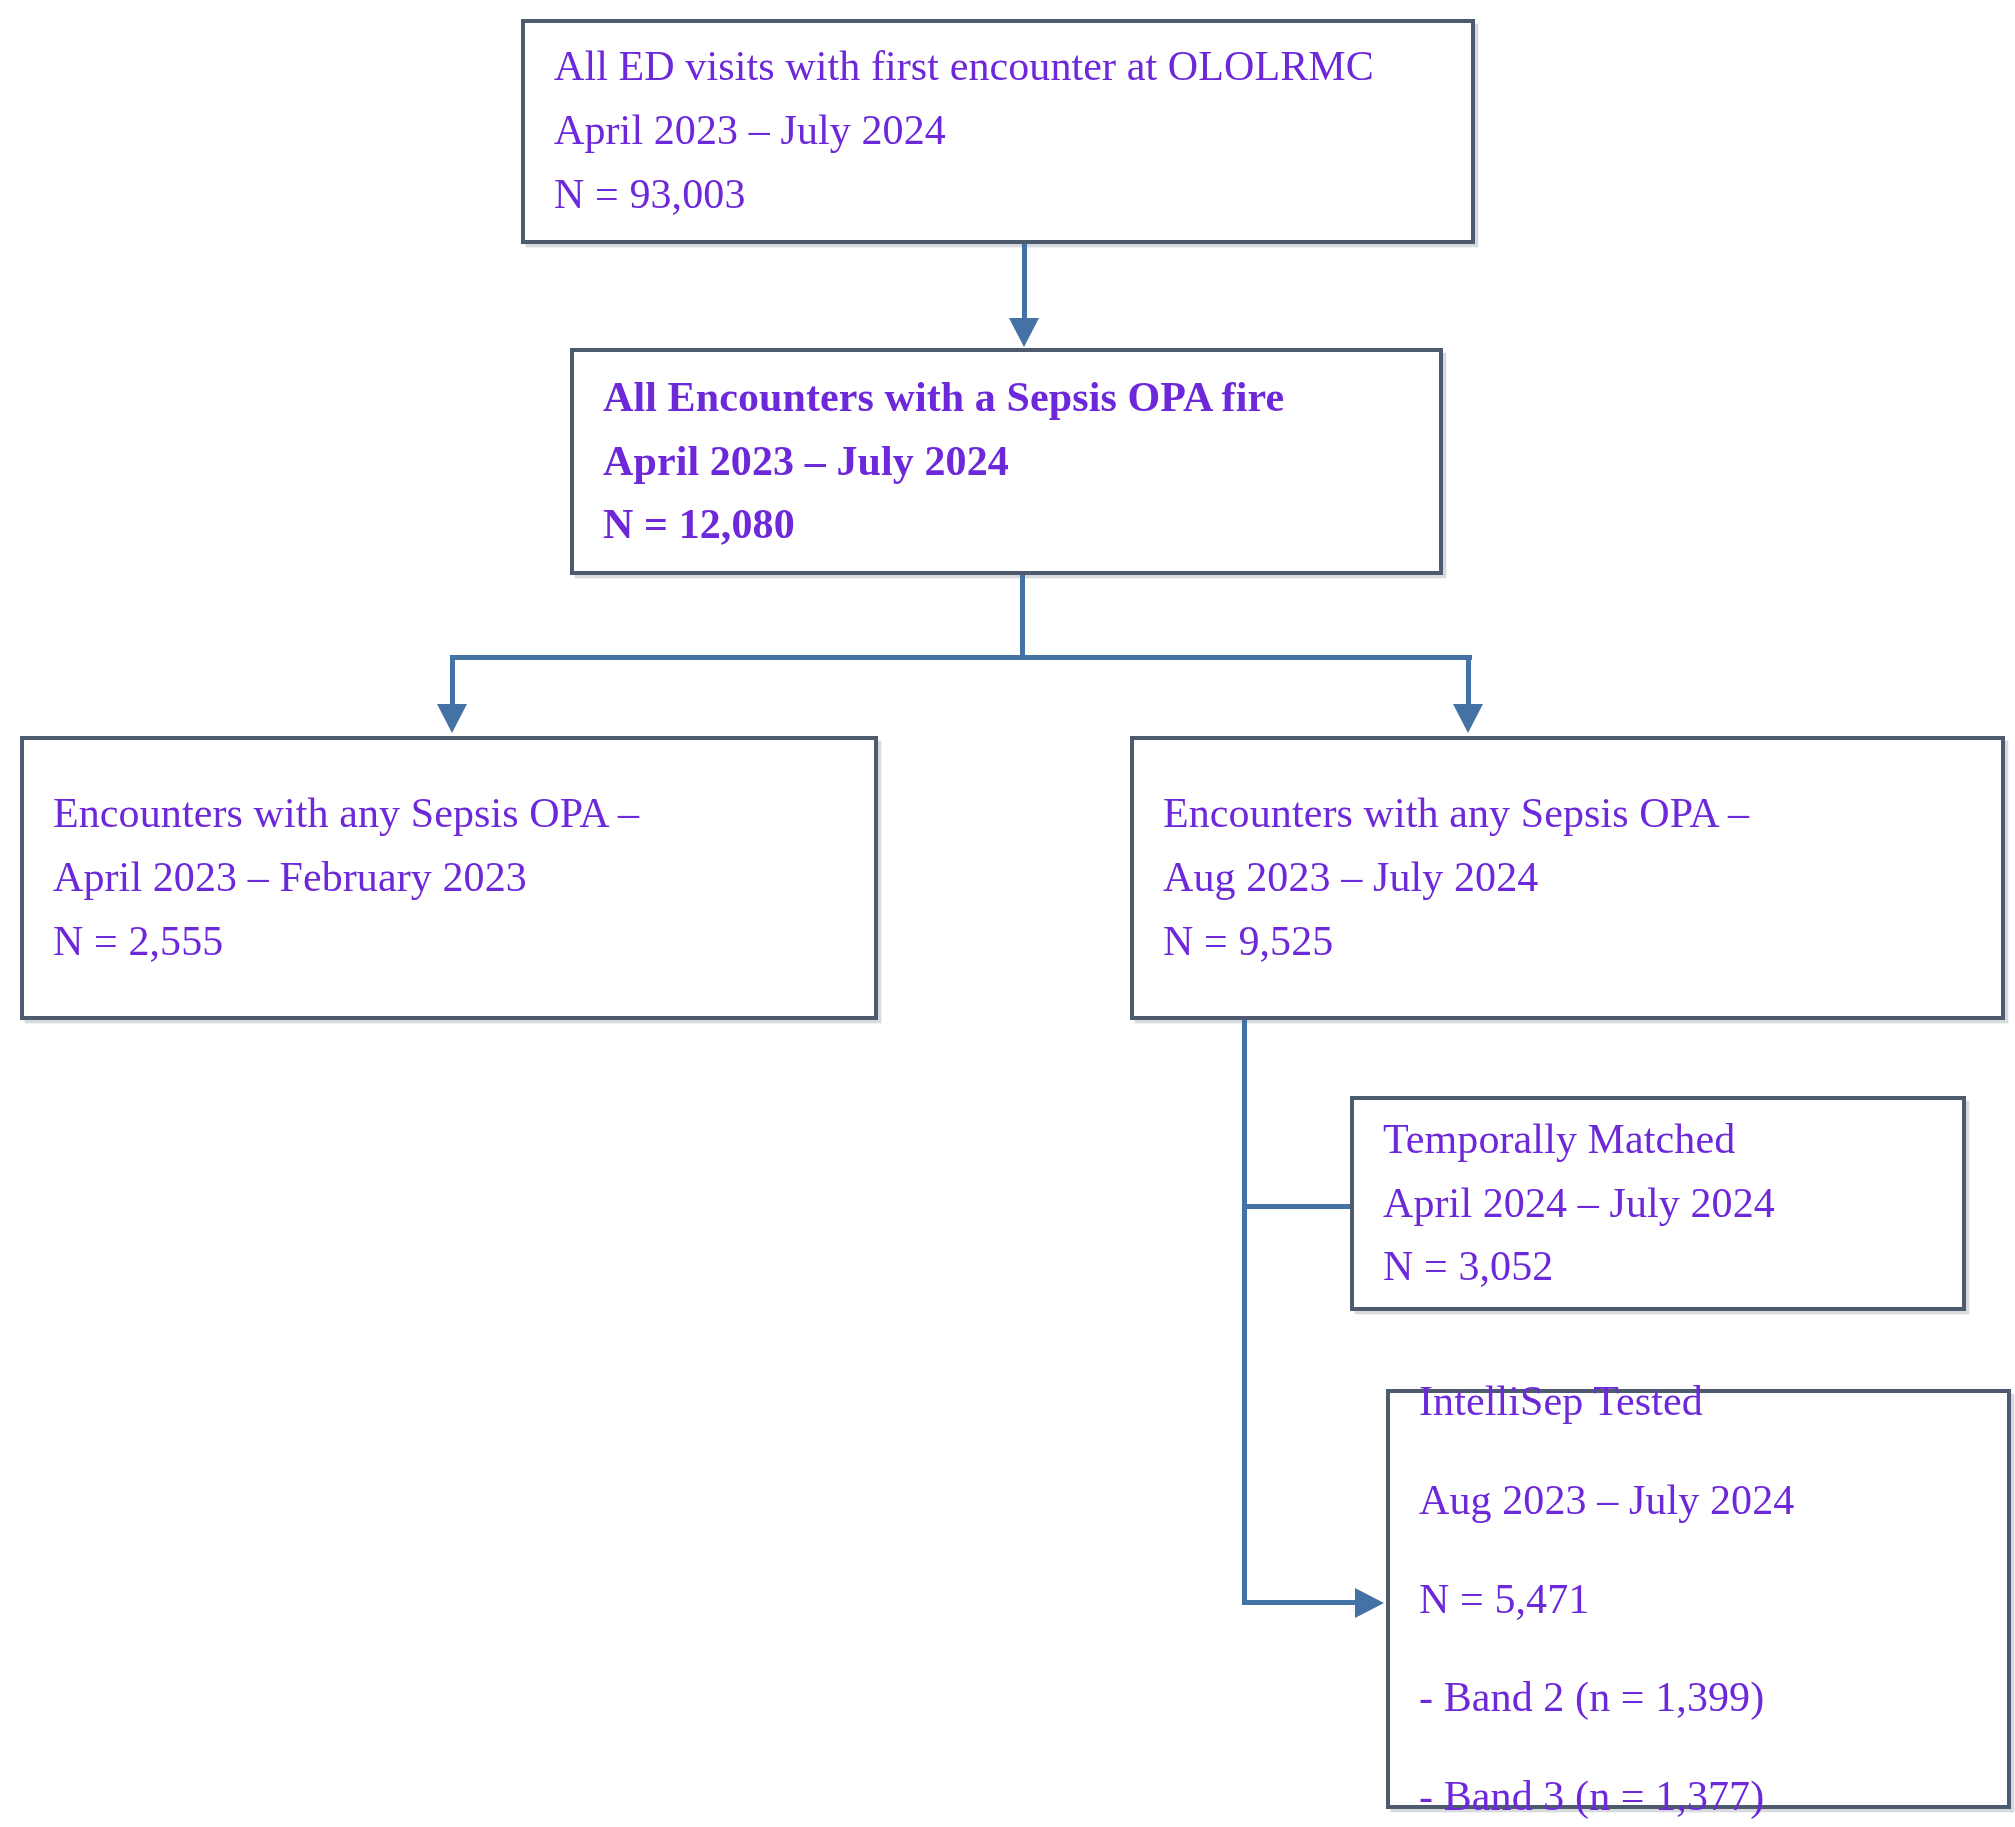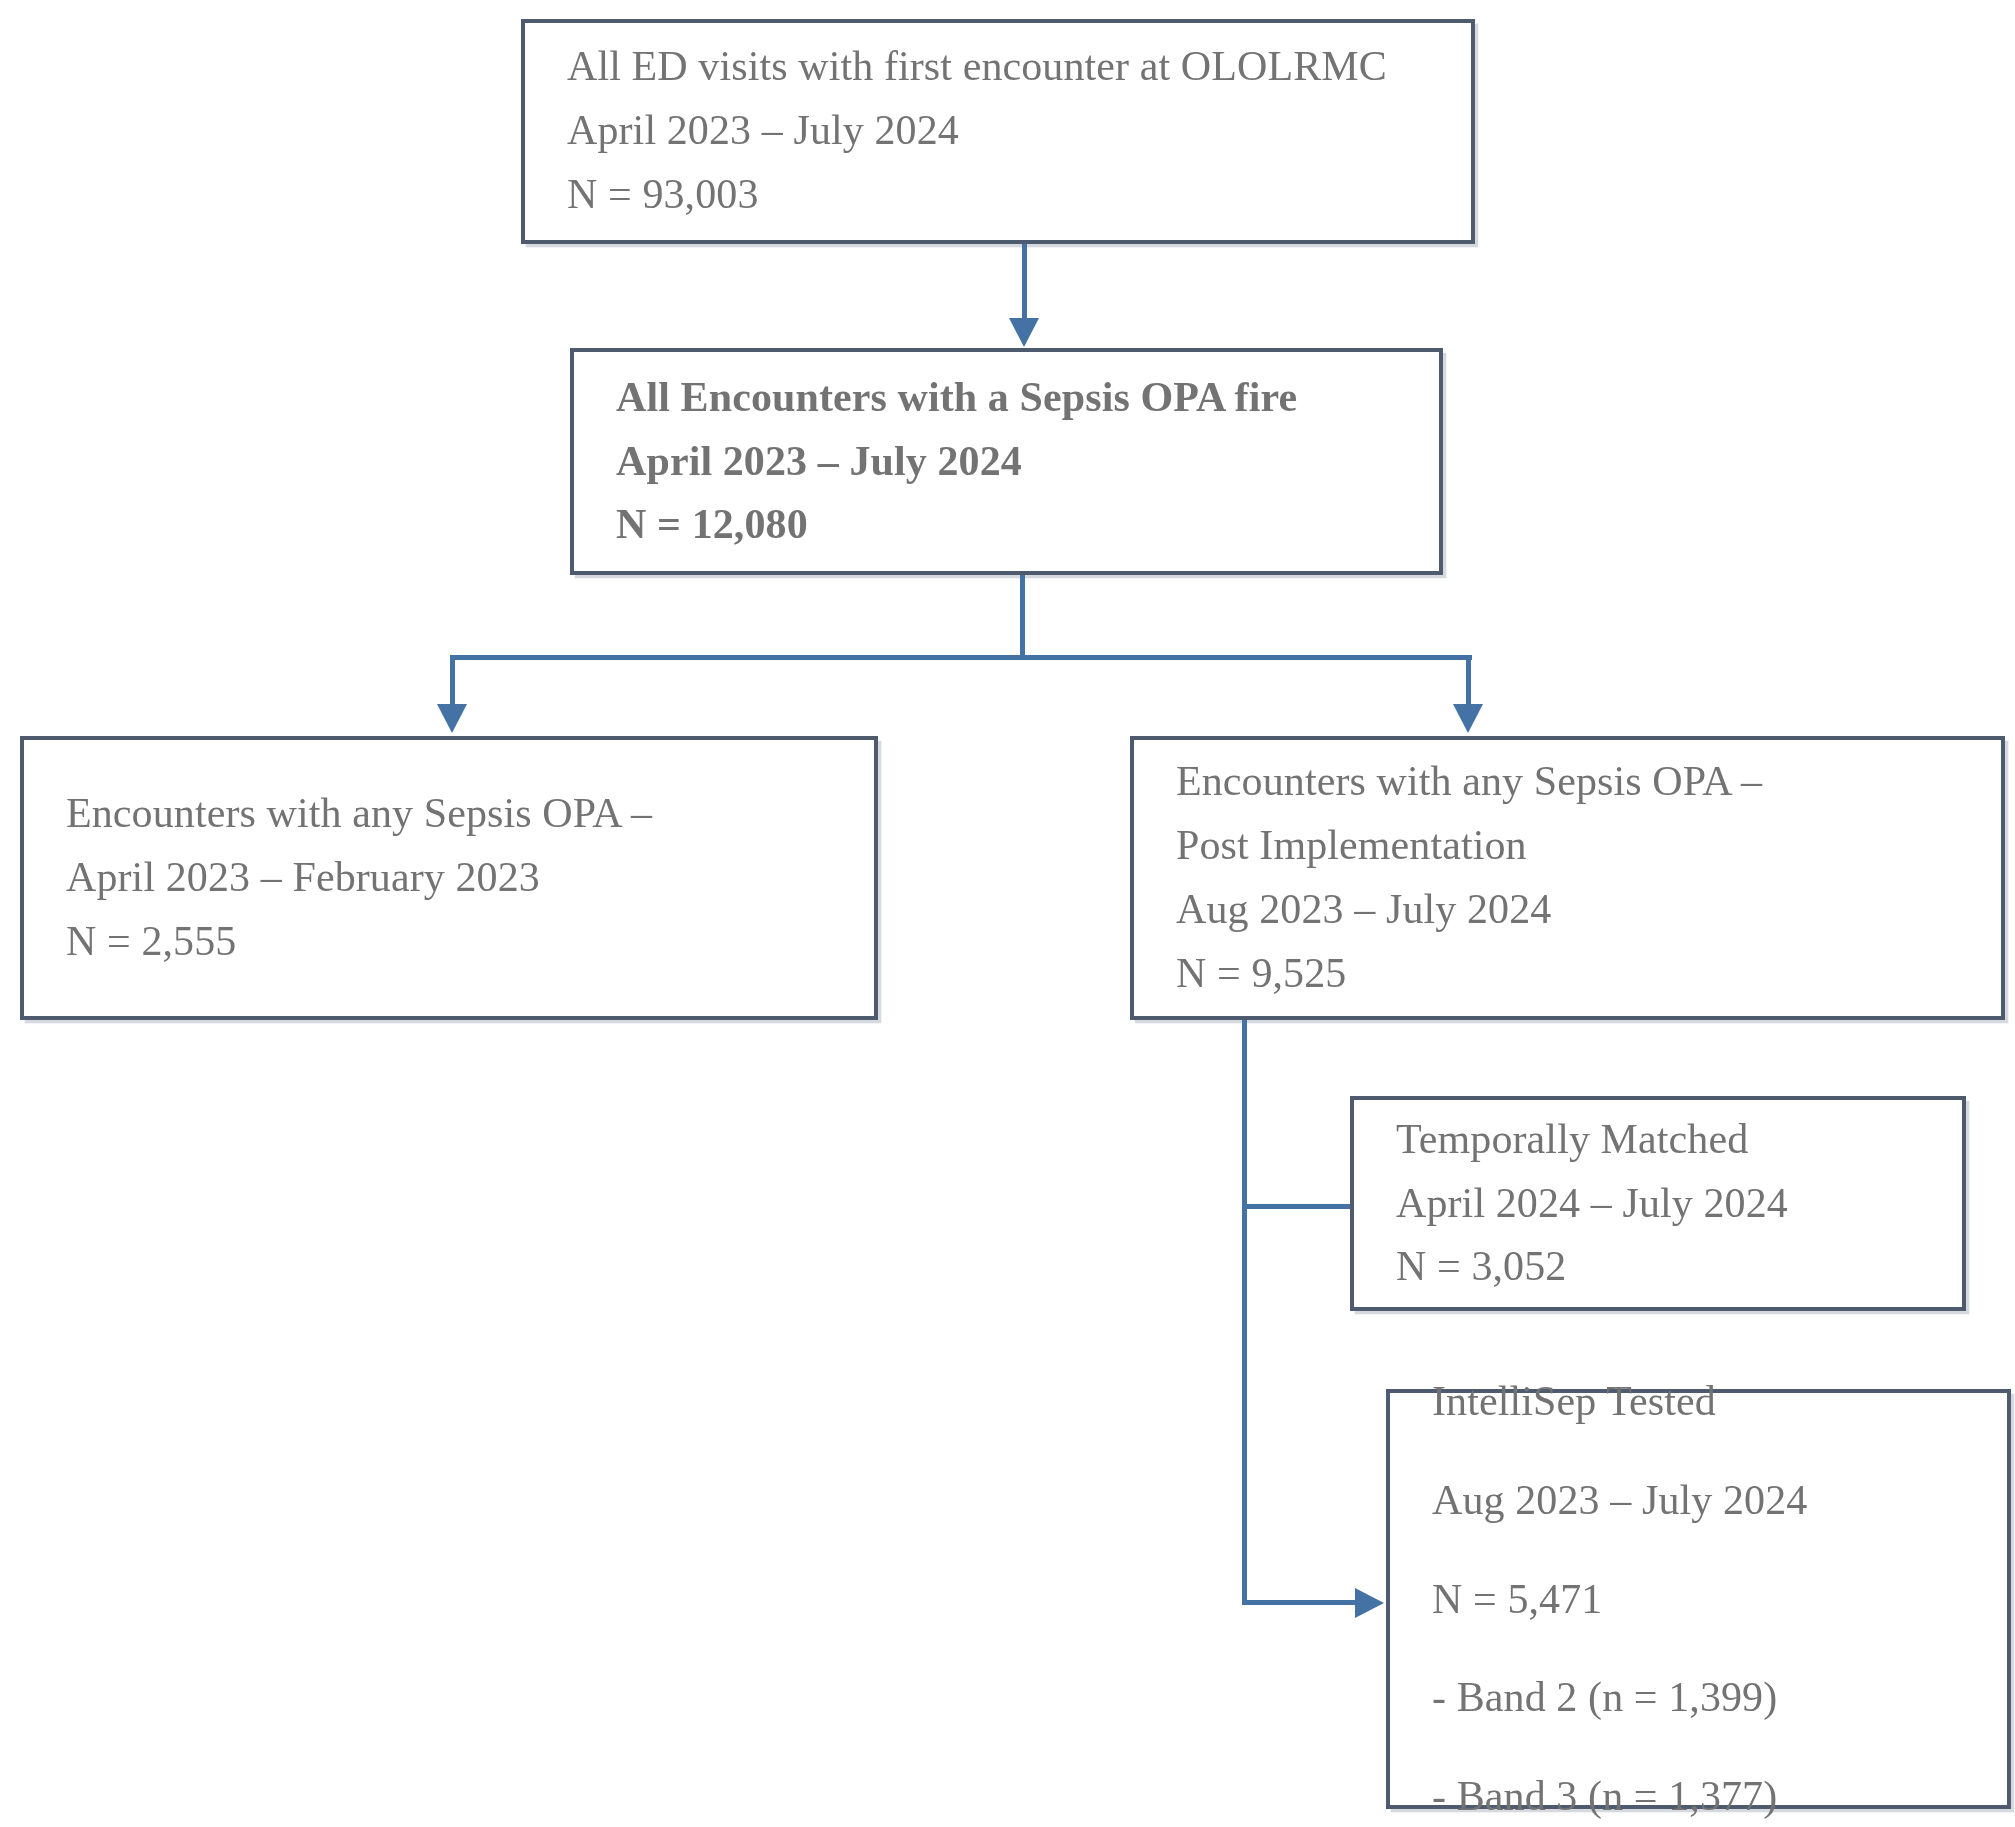--- a/index.html
+++ b/index.html
@@ -21,26 +21,26 @@
     position: absolute;
     box-sizing: border-box;
     background: #ffffff;
     border: 4.6px solid #4e5b6e;
     box-shadow: 4px 4px 0 -0.7px rgba(120,132,150,0.30);
     display: flex;
     flex-direction: column;
     justify-content: center;
   }
   .flow-box .line {
-    color: #737373;
+    color: #6d28d9;
     font-size: 42px;
     line-height: 1.52;
     letter-spacing: 0.1px;
     white-space: pre;
-    padding-left: 42px;
+    padding-left: 29px;
   }
   .flow-box.tight .line {
     line-height: 1.40;
   }
   
   .conn-v, .conn-h {
     position: absolute;
     background: #4472a4;
   }
   .conn-v { width: 5.3px; }
@@ -88,21 +88,20 @@
   <div class="arrow-down" style="left:1453px; top:704px;"></div>
 
   <div class="flow-box" style="left:20px; top:736px; width:858px; height:284px;">
     <div class="line">Encounters with any Sepsis OPA –</div>
     <div class="line">April 2023 – February 2023</div>
     <div class="line">N = 2,555</div>
   </div>
 
   <div class="flow-box" style="left:1130px; top:736px; width:875px; height:284px;">
     <div class="line">Encounters with any Sepsis OPA –</div>
-    <div class="line">Post Implementation</div>
     <div class="line">Aug 2023 – July 2024</div>
     <div class="line">N = 9,525</div>
   </div>
 
   <div class="conn-v" style="left:1242px; top:1020px; height:585px;"></div>
 
   <div class="conn-h" style="left:1242px; top:1204px; width:115px;"></div>
   <div class="arrow-right" style="left:1355px; top:1191px;"></div>
 
   <div class="conn-h" style="left:1242px; top:1600px; width:115px;"></div>

